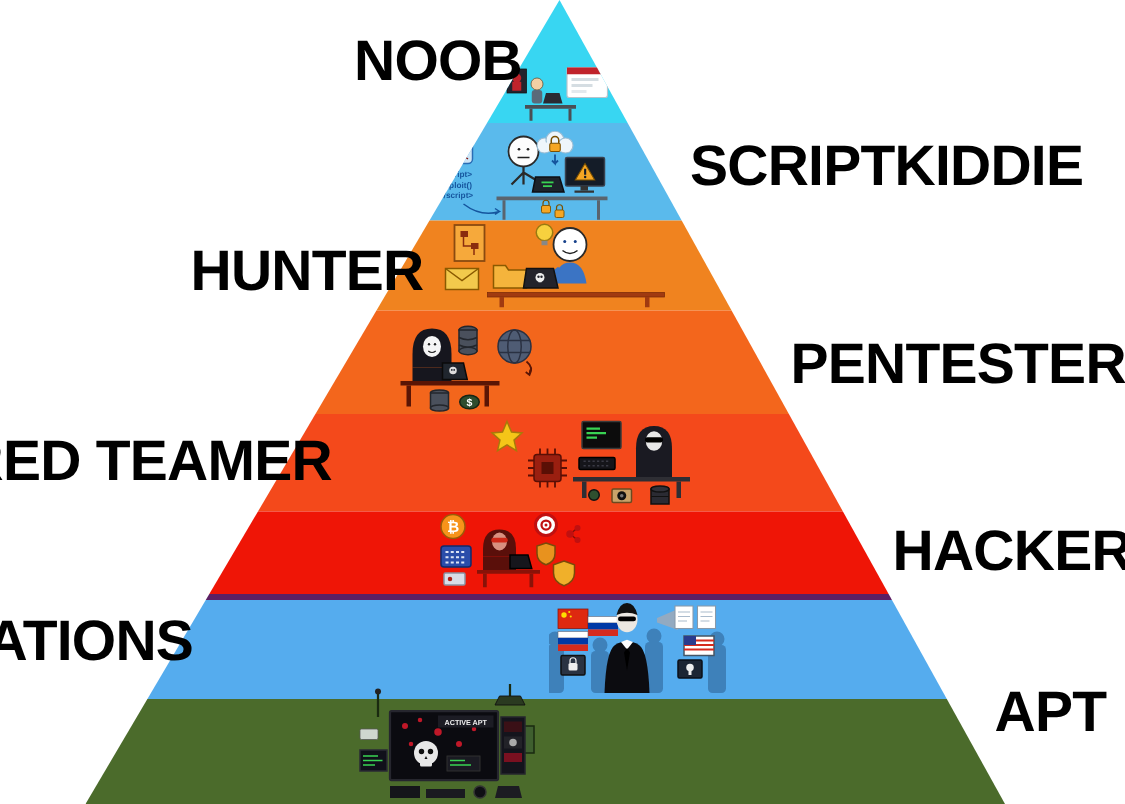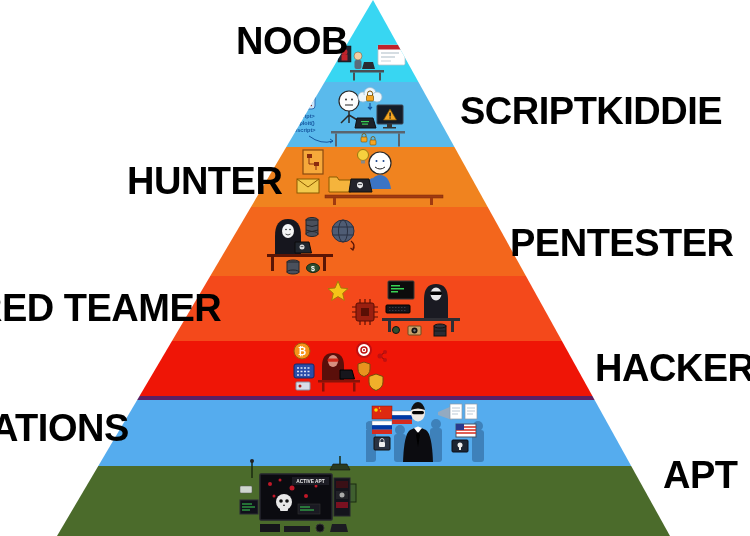--- a/index.html
+++ b/index.html
@@ -16,21 +16,21 @@
   .band-hunter{top:341px;height:55px;}
   .band-divider{top:396px;height:4px;}
   .band-nation{top:400px;height:66px;}
   .band-apt{top:466px;height:70px;}
   .scene{position:absolute;}
   .lvl-label{position:absolute;font-weight:bold;font-size:38px;line-height:1;
              color:#000000;letter-spacing:-0.5px;white-space:nowrap;}
   .lab-noob{left:236px;top:22px;}
   .lab-scriptkiddie{left:447px;top:92px;margin-left:13px;}
   .lab-hacker{left:127px;top:162px;}
-  .lab-pentester{left:510px;top:224px;}
+  .lab-pentester{left:527px;top:224px;}
   .lab-redteamer{left:-25px;top:289px;}
   .lab-hunter{left:595px;top:349px;}
   .lab-nation{left:-9px;top:409px;}
   .lab-apt{left:663px;top:456px;}
 </style>
 </head>
 <body>
 
 <div class="stage">
 

